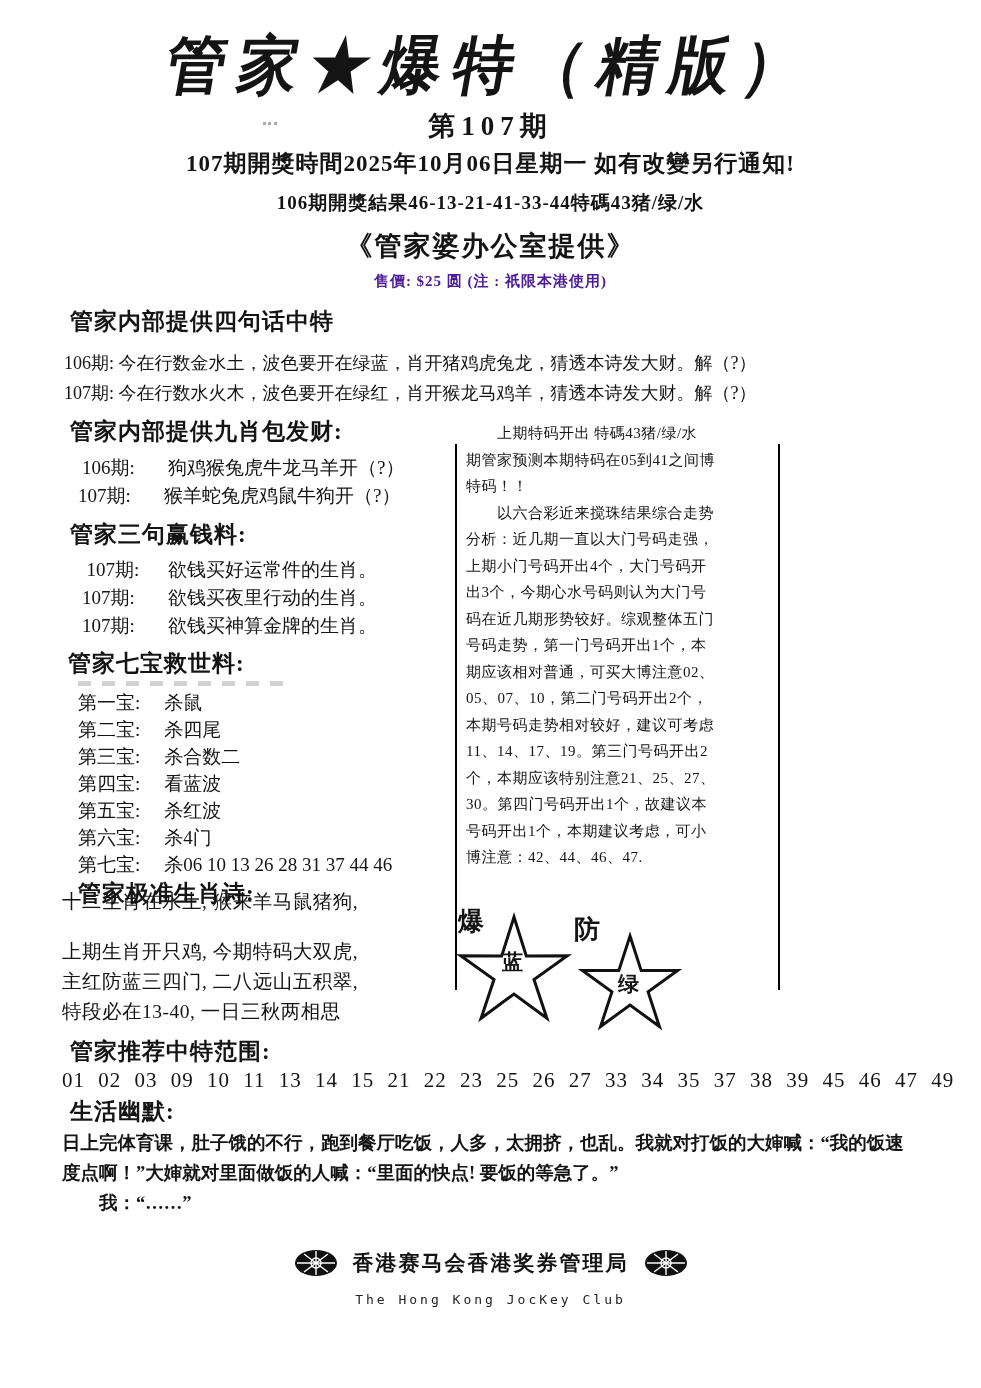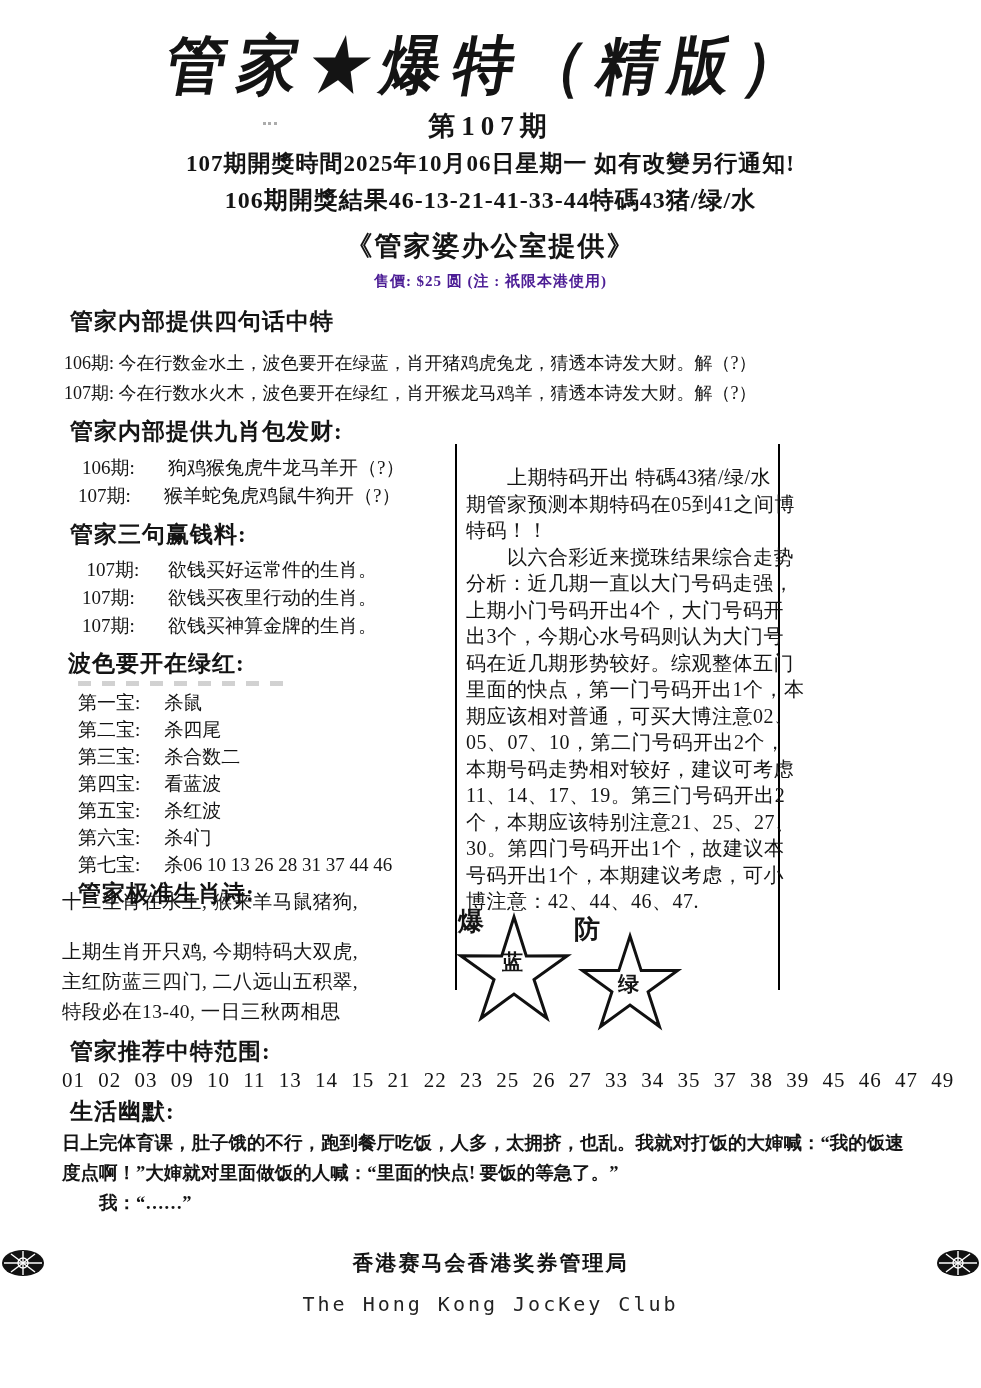--- a/index.html
+++ b/index.html
@@ -10,52 +10,52 @@
   }
   .abs{position:absolute;}
   .ctr{left:0;right:0;text-align:center;}
   
   .masthead{
     top:26px;font-size:60px;font-weight:900;letter-spacing:12px;
     transform:skewX(-10deg) scaleY(1.06);white-space:nowrap;
   }
   .issue{top:108px;font-size:27px;font-weight:600;letter-spacing:6px;}
   .notice{top:148px;font-size:23px;font-weight:bold;letter-spacing:1px;}
-  .lastres{top:184px;font-size:24px;font-weight:bold;letter-spacing:1px;}
+  .lastres{top:190px;font-size:19px;font-weight:bold;letter-spacing:1px;}
   .provider{top:228px;font-size:27px;font-weight:bold;letter-spacing:2px;}
   .price{top:272px;font-size:15px;font-weight:bold;color:#4c1d95;letter-spacing:1px;}
   .dots-artifact{top:122px;left:263px;width:14px;border-top:3px dotted #8a8a8a;opacity:.7;}
   
   .h{font-size:23px;font-weight:bold;letter-spacing:1px;white-space:nowrap;}
   .row{font-size:18px;white-space:nowrap;}
   .lv{font-size:19px;white-space:nowrap;}
   .lv .lb{display:inline-block;min-width:62px;margin-right:24px;}
   .poemline{font-size:19.5px;white-space:nowrap;letter-spacing:0.5px;}
   
   .vline{width:2px;background:#000;}
   .panel{
     left:456px;top:420px;width:322px;padding:0 24px 0 10px;box-sizing:border-box;
-    font-size:20px;line-height:26.5px;letter-spacing:0.5px;margin-top:44px;
+    font-size:15px;line-height:26.5px;letter-spacing:0.5px;
   }
   .panel .pl{white-space:nowrap;}
   
   .stars{left:452px;top:898px;width:330px;height:155px;}
   .stars svg{position:absolute;left:0;top:0;}
   .star-lab{position:absolute;font-size:26px;font-weight:bold;}
   .star-in{position:absolute;font-size:21px;font-weight:bold;}
   
   .numsrow{font-size:21px;letter-spacing:1px;word-spacing:7px;white-space:nowrap;}
   .humor{font-size:18.5px;font-weight:bold;white-space:nowrap;letter-spacing:0px;}
   .smudge{height:5px;opacity:.45;
     background:repeating-linear-gradient(90deg,#9a9a9a 0 13px,transparent 13px 24px);}
   
-  .foot-cn{top:1248px;display:flex;justify-content:space-between;align-items:center;gap:14px;width:100%;}
+  .foot-cn{top:1248px;display:flex;justify-content:center;align-items:center;gap:14px;width:100%;}
   .foot-cn .txt{font-size:21px;font-weight:bold;letter-spacing:2px;}
   .foot-en{top:1292px;font-family:"DejaVu Sans Mono","Liberation Mono",monospace;
-    font-size:20px;letter-spacing:3px;color:#232323;}
+    font-size:13px;letter-spacing:3px;color:#232323;}
 </style>
 </head>
 <body>
 
 <div class="page">
 
   <div class="abs ctr masthead">管家★爆特（精版）</div>
   <div class="abs dots-artifact"></div>
   <div class="abs ctr issue">第107期</div>
   <div class="abs ctr notice">107期開獎時間2025年10月06日星期一 如有改變另行通知!</div>
@@ -79,21 +79,21 @@
   <div class="abs lv" style="left:82px;top:557px;text-align:center;">
     <span class="lb">107期:</span><span>欲钱买好运常件的生肖。</span>
   </div>
   <div class="abs lv" style="left:82px;top:585px;">
     <span class="lb">107期:</span><span>欲钱买夜里行动的生肖。</span>
   </div>
   <div class="abs lv" style="left:82px;top:613px;">
     <span class="lb">107期:</span><span>欲钱买神算金牌的生肖。</span>
   </div>
 
-  <div class="abs h" style="left:68px;top:648px;">波色要开在绿红:</div>
+  <div class="abs h" style="left:68px;top:648px;">管家七宝救世料:</div>
   <div class="abs smudge" style="left:78px;top:681px;width:210px;"></div>
   <div class="abs lv" style="left:78px;top:690px;">
     <span class="lb">第一宝:</span><span>杀鼠</span>
   </div>
   <div class="abs lv" style="left:78px;top:717px;">
     <span class="lb">第二宝:</span><span>杀四尾</span>
   </div>
   <div class="abs lv" style="left:78px;top:744px;">
     <span class="lb">第三宝:</span><span>杀合数二</span>
   </div>
@@ -120,21 +120,21 @@
   <div class="abs vline" style="left:778px;top:444px;height:546px;"></div>
   <div class="abs panel">
     <div class="pl">　　上期特码开出 特碼43猪/绿/水</div>
     <div class="pl">期管家预测本期特码在05到41之间博</div>
     <div class="pl">特码！！</div>
     <div class="pl">　　以六合彩近来搅珠结果综合走势</div>
     <div class="pl">分析：近几期一直以大门号码走强，</div>
     <div class="pl">上期小门号码开出4个，大门号码开</div>
     <div class="pl">出3个，今期心水号码则认为大门号</div>
     <div class="pl">码在近几期形势较好。综观整体五门</div>
-    <div class="pl">里面的快点，第一门号码开出1个，本</div>
+    <div class="pl">号码走势，第一门号码开出1个，本</div>
     <div class="pl">期应该相对普通，可买大博注意02、</div>
     <div class="pl">05、07、10，第二门号码开出2个，</div>
     <div class="pl">本期号码走势相对较好，建议可考虑</div>
     <div class="pl">11、14、17、19。第三门号码开出2</div>
     <div class="pl">个，本期应该特别注意21、25、27、</div>
     <div class="pl">30。第四门号码开出1个，故建议本</div>
     <div class="pl">号码开出1个，本期建议考虑，可小</div>
     <div class="pl">博注意：42、44、46、47.</div>
   </div>
 

